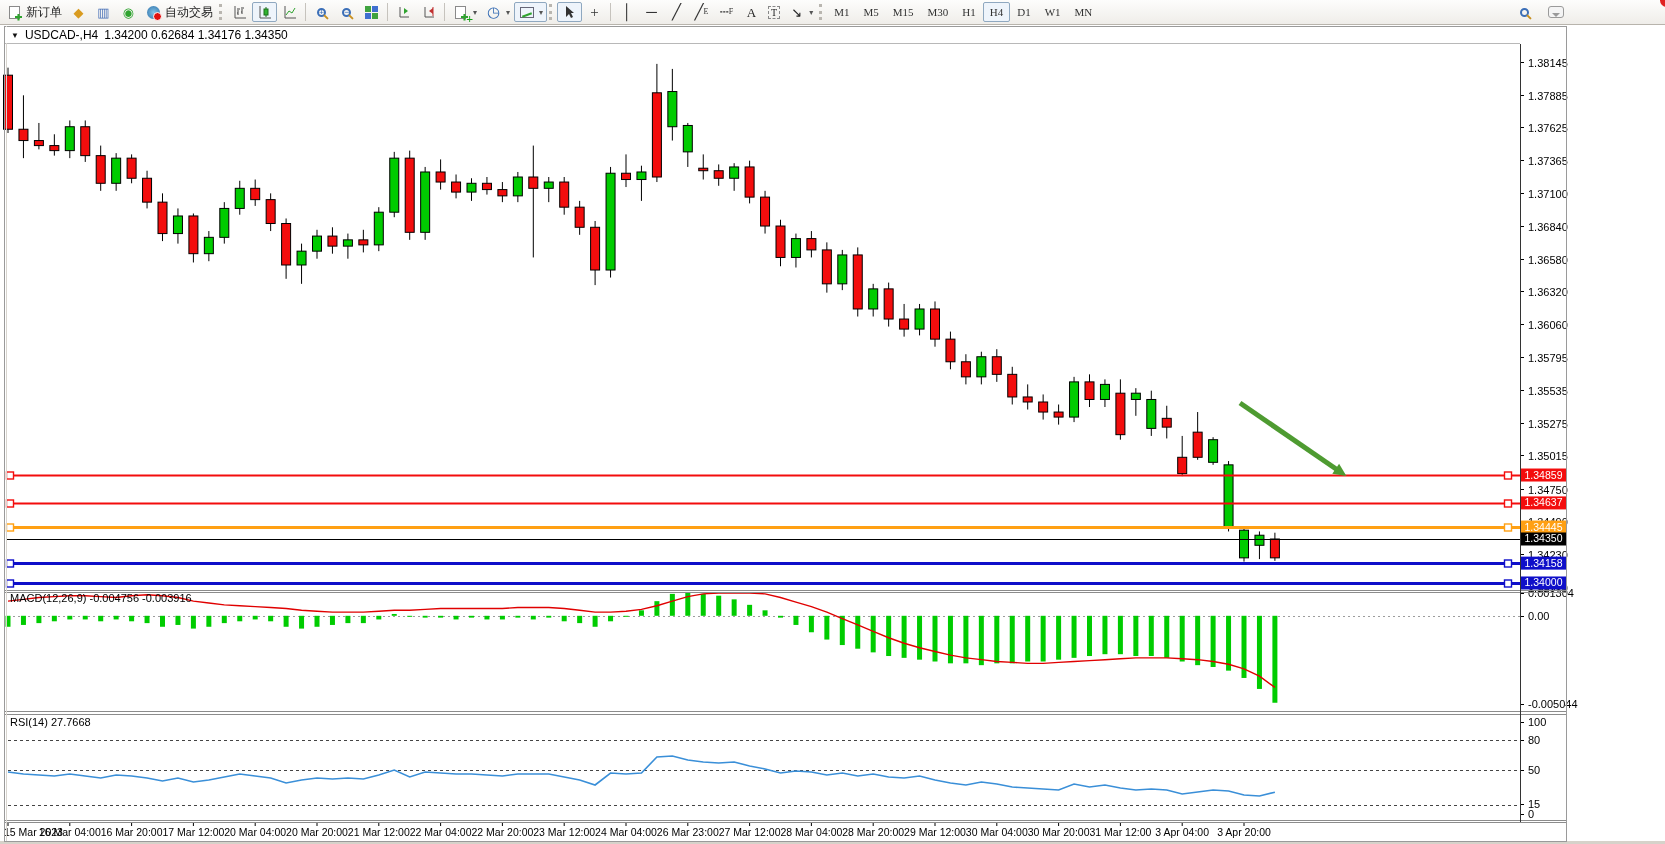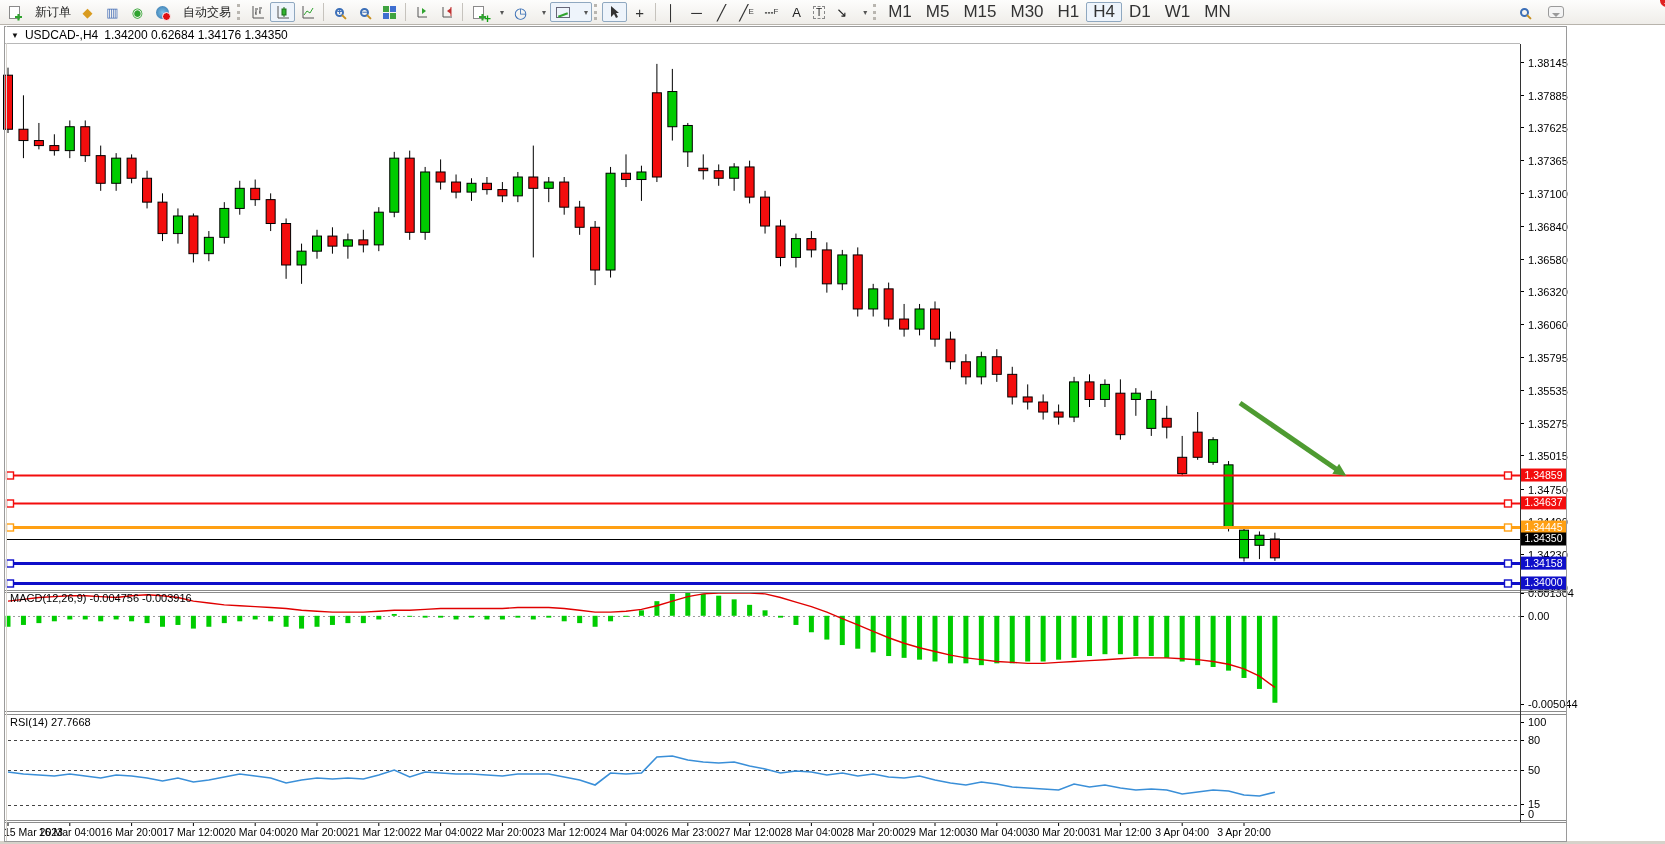--- a/index.html
+++ b/index.html
@@ -3,27 +3,27 @@
 <meta charset="utf-8">
 <style>
   * { margin:0; padding:0; box-sizing:border-box; }
   html,body { width:1665px; height:844px; overflow:hidden; background:#ffffff;
               font-family:"Liberation Sans", sans-serif; }
   
   .toolbar { position:absolute; left:0; top:0; width:1665px; height:25px;
     background:linear-gradient(#fdfdfc,#efede9); border-bottom:1px solid #b8b4ac;
     display:flex; align-items:center; padding:0 2px; z-index:5; }
   .tbtn { height:20px; min-width:20px; display:flex; align-items:center; justify-content:center;
-    padding:0 3px; border:1px solid transparent; border-radius:2px; font-size:12px; color:#222; cursor:default; gap:12px;}
+    padding:0 3px; border:1px solid transparent; border-radius:2px; font-size:12px; color:#222; cursor:default; gap:3px;font-family:Liberation Serif, serif;}
   .tbtn.pressed { border-color:#8fa8c0; background:#eef4fb; }
   .tbtn .cn { font-size:12px; }
   .sep { width:1px; height:18px; background:#c6c3bd; margin:0 3px; }
   .grip { width:4px; height:16px; border-left:3px dotted #b9b6b0; margin:0 4px 0 2px; }
   .caret-sm { font-size:8px; color:#555; margin-left:1px; }
-  .tf { font-size:17px; color:#333; padding:0 6px; }
+  .tf { font-size:11px; color:#333; padding:0 6px; }
   .ico { display:flex; align-items:center; justify-content:center; width:17px; height:17px; font-size:13px; line-height:1; }
   .doc { width:11px; height:13px; background:#fff; border:1px solid #8a8a8a; position:relative; }
   .doc::after { content:""; position:absolute; right:-3px; bottom:-3px; width:7px; height:7px;
     background:#2fa32f; clip-path:polygon(35% 0,65% 0,65% 35%,100% 35%,100% 65%,65% 65%,65% 100%,35% 100%,35% 65%,0 65%,0 35%,35% 35%); }
   .diamond { color:#d99b1f; }
   .datawin { color:#4a72b8; }
   .signal  { color:#2fa32f; }
   .autot { width:13px; height:13px; border-radius:50%; background:radial-gradient(#7fc3e8,#2f6fa8); position:relative; }
   .autot::after { content:""; position:absolute; right:-2px; bottom:-2px; width:7px; height:7px; border-radius:50%;
     background:#e01010; border:1px solid #fff; }

